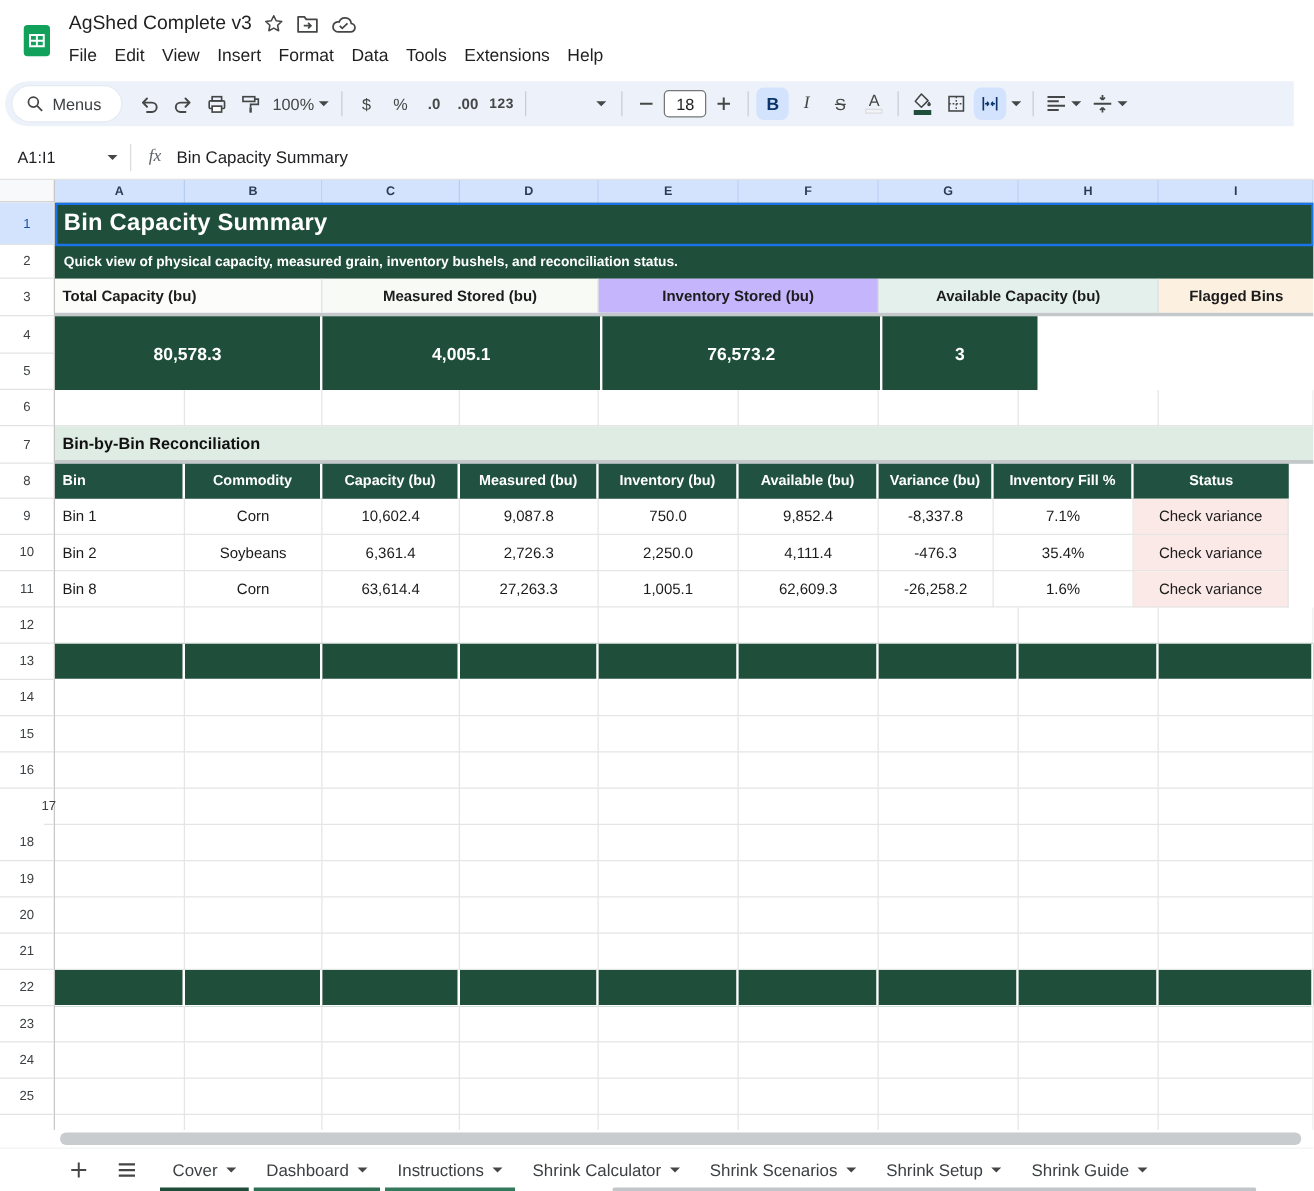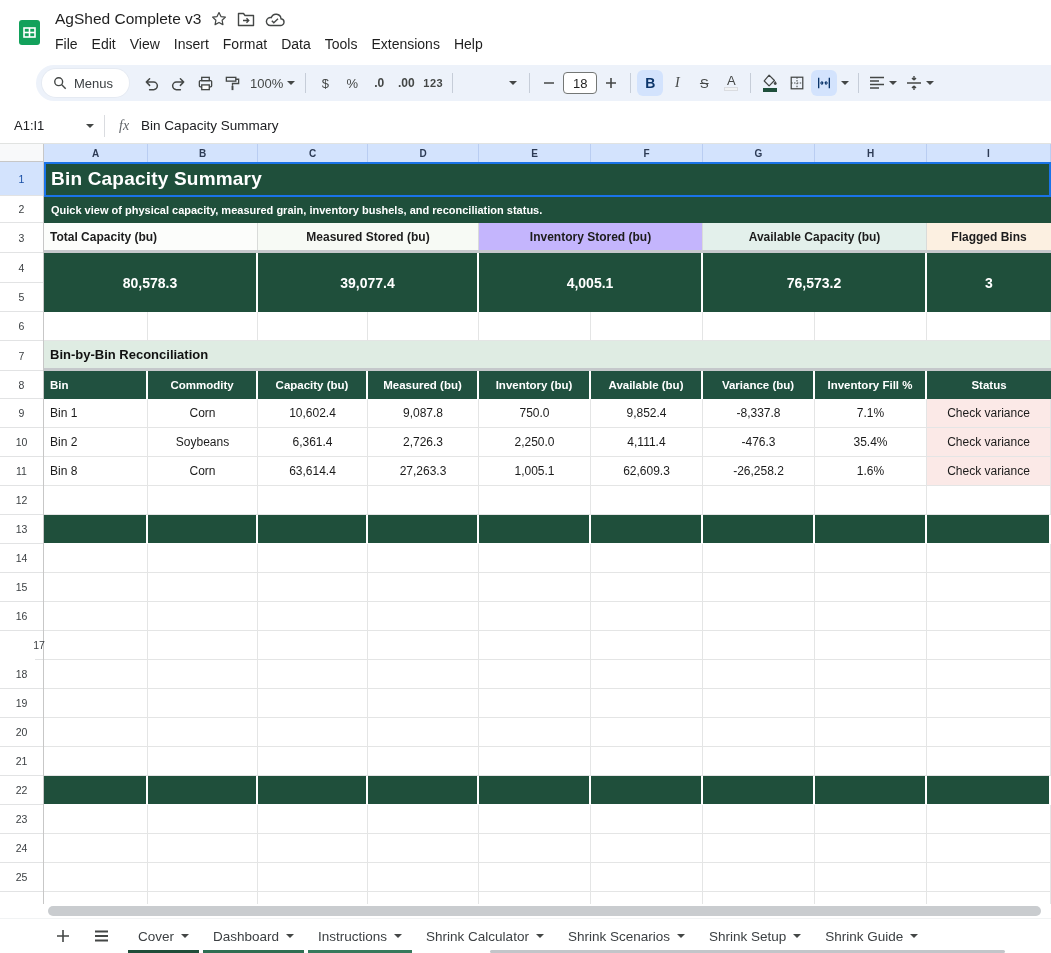--- a/index.html
+++ b/index.html
@@ -11,21 +11,21 @@
   .titlebar { height:62px; display:flex; align-items:center; padding-left:16px; }
   .logo { width:27px; height:27px; margin-top:2px; }
   .tb-col { margin-left:12px; display:flex; flex-direction:column; }
   .tb-top { display:flex; align-items:center; gap:10px; height:26px; }
   .doc-title { font-size:15.5px; color:#1f1f1f; }
   .tb-ic { display:flex; align-items:center; color:#444746; }
   .menu-row { display:flex; align-items:center; height:24px; margin-left:-7px; }
   .menu-item { font-size:14px; color:#1f1f1f; padding:2px 7px; border-radius:4px; cursor:default; }
 
   
-  .toolbar-outer { height:46px; padding:3px 0 7px 36px; }
+  .toolbar-outer { height:46px; padding:3px 0 7px 4px; }
   .toolbar { background:#edf2fa; border-radius:18px 0 0 18px; height:36px; width:1031px; display:flex; align-items:center; padding:0 4px 0 6px; gap:1px; overflow:hidden; }
   .menus-pill { background:#fff; border-radius:15px; height:28px; display:flex; align-items:center; gap:7px; padding:0 16px 0 11px; margin-right:8px; box-shadow:0 0 0 1px rgba(0,0,0,0.03); }
   .menus-pill span { font-size:13px; color:#3c4043; }
   .tbtn { min-width:26px; height:26px; display:flex; align-items:center; justify-content:center; color:#444746; border-radius:6px; font-size:13px; position:relative; }
   .tbtn.wide { padding:0 4px; gap:4px; }
   .tbtn.act { background:#d3e3fd; color:#0b356b; }
   .tdiv { width:1px; height:20px; background:#c6cdd8; margin:0 5px; flex:0 0 auto; }
   .caret { width:0; height:0; border-left:4px solid transparent; border-right:4px solid transparent; border-top:4.5px solid #444746; display:inline-block; }
   .zoomtxt { font-size:13px; color:#444746; }
   .fsize { width:34px; height:22px; border:1px solid #747775; border-radius:4px; background:#fff; display:flex; align-items:center; justify-content:center; font-size:13px; color:#1f1f1f; }
@@ -74,21 +74,21 @@
   .r-section { height:30px; background:#DFECE3; display:flex; align-items:center; padding-left:6px; font-size:13px; font-weight:bold; color:#111; border-bottom:3px solid #c5c8cb; }
   .r-thead { height:28px; }
   .thcell { display:flex; align-items:center; justify-content:center; background:#215140; color:#fff; font-size:11.5px; font-weight:bold; border-right:2px solid #fff; height:100%; flex:0 0 auto; }
   .thcell.left { justify-content:flex-start; padding-left:6px; }
   .thcell:last-child { border-right:none; }
   .r-data { height:29px; }
   .dcell { display:flex; align-items:center; justify-content:center; font-size:12px; color:#1b1b1b; border-right:1px solid #e4e5e5; border-bottom:1px solid #e4e5e5; height:100%; flex:0 0 auto; }
   .dcell.left { justify-content:flex-start; padding-left:6px; }
   .dcell.status { background:#FBE9E7; }
   .m0{width:214px}.m1{width:221px}.m2{width:224px}.m3{width:224px}.m4{width:124px}
-  .c0{width:104px}.c1{width:110px}.c2{width:110px}.c3{width:111px}.c4{width:112px}.c5{width:112px}.c6{width:112px}.c7{width:112px}.c8{width:124px}
+  .c0{width:104px}.c1{width:110px}.c2{width:110px}.c3{width:111px}.c4{width:112px}.c5{width:112px}.c6{width:92px}.c7{width:112px}.c8{width:124px}
   .bg0{background:#FCFDFB}.bg1{background:#F7FAF5}.bg2{background:#c4b5fd}.bg3{background:#E3F0EB}.bg4{background:#FCF0E1}
   .sel-overlay { position:absolute; left:0; top:0; width:1007px; height:35px; border:2px solid #1A73E8; pointer-events:none; z-index:5; }
   .r-partial { height:12px; }
   .r-partial .cell { border-bottom:none; }
 
   
   .hscroll { height:14px; position:relative; background:#fff; }
   .hscroll-bar { position:absolute; left:48px; right:10px; top:2px; height:10px; background:#c9cccf; border-radius:5px; }
   .tabbar { height:35px; background:#fff; display:flex; align-items:center; padding-left:50px; position:relative; border-top:1px solid #f1f3f4; }
   .tab-btn { width:26px; height:26px; display:flex; align-items:center; justify-content:center; color:#444746; margin-right:12px; }
@@ -337,21 +337,20 @@
       <div class="r r-sumhead">
         <div class="shcell left m0 bg0">Total Capacity (bu)</div>
         <div class="shcell m1 bg1">Measured Stored (bu)</div>
         <div class="shcell m2 bg2">Inventory Stored (bu)</div>
         <div class="shcell m3 bg3">Available Capacity (bu)</div>
         <div class="shcell m4 bg4">Flagged Bins</div>
       </div>
 
       <div class="r r-sumval">
         <div class="svcell m0">80,578.3</div>
-        <div class="svcell m1">39,077.4</div>
         <div class="svcell m2">4,005.1</div>
         <div class="svcell m3">76,573.2</div>
         <div class="svcell m4">3</div>
       </div>
 
       <div class="r r-empty">
           <div class="cell" style="width: 104px;"></div>
           <div class="cell" style="width: 110px;"></div>
           <div class="cell" style="width: 110px;"></div>
           <div class="cell" style="width: 111px;"></div>

